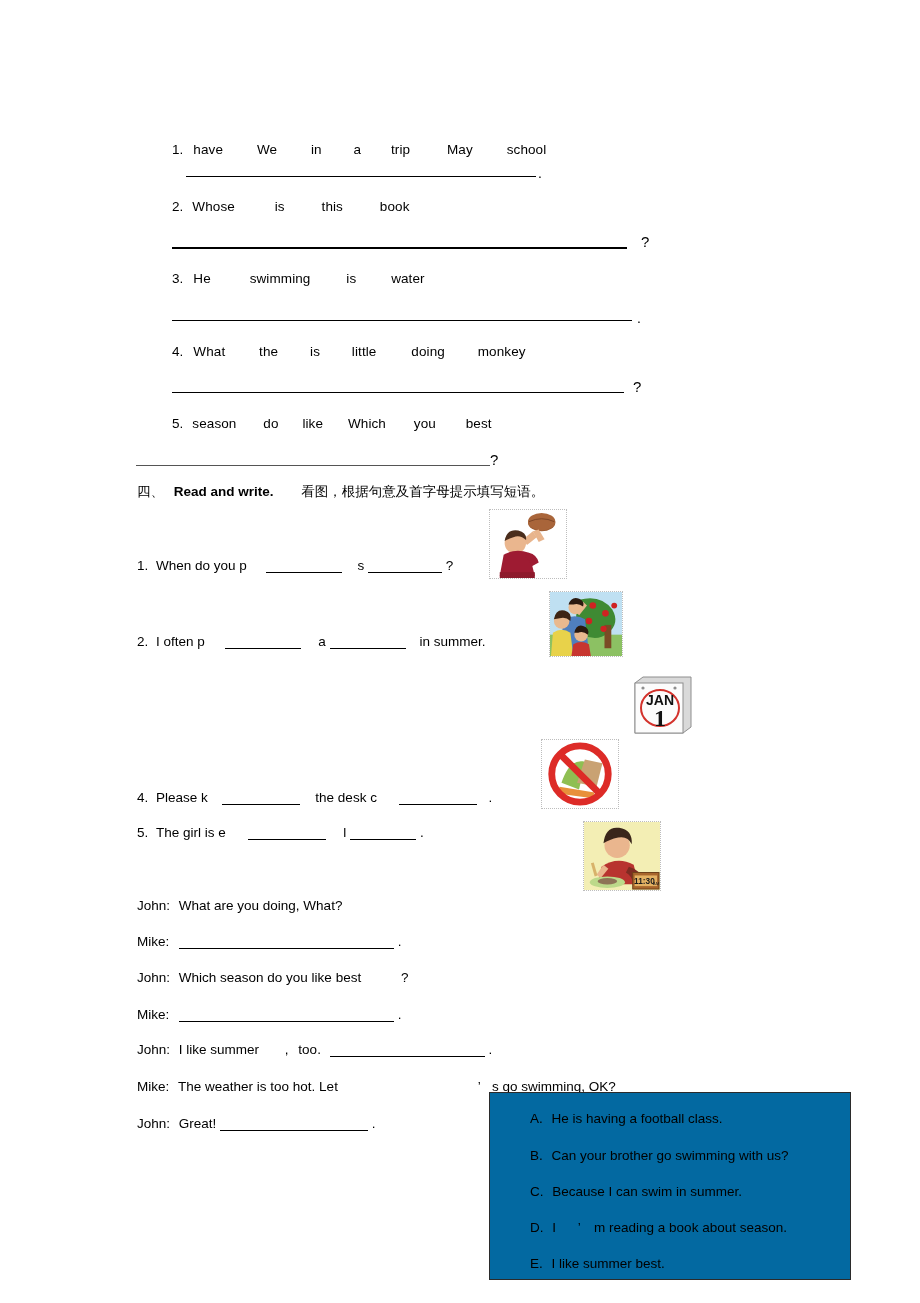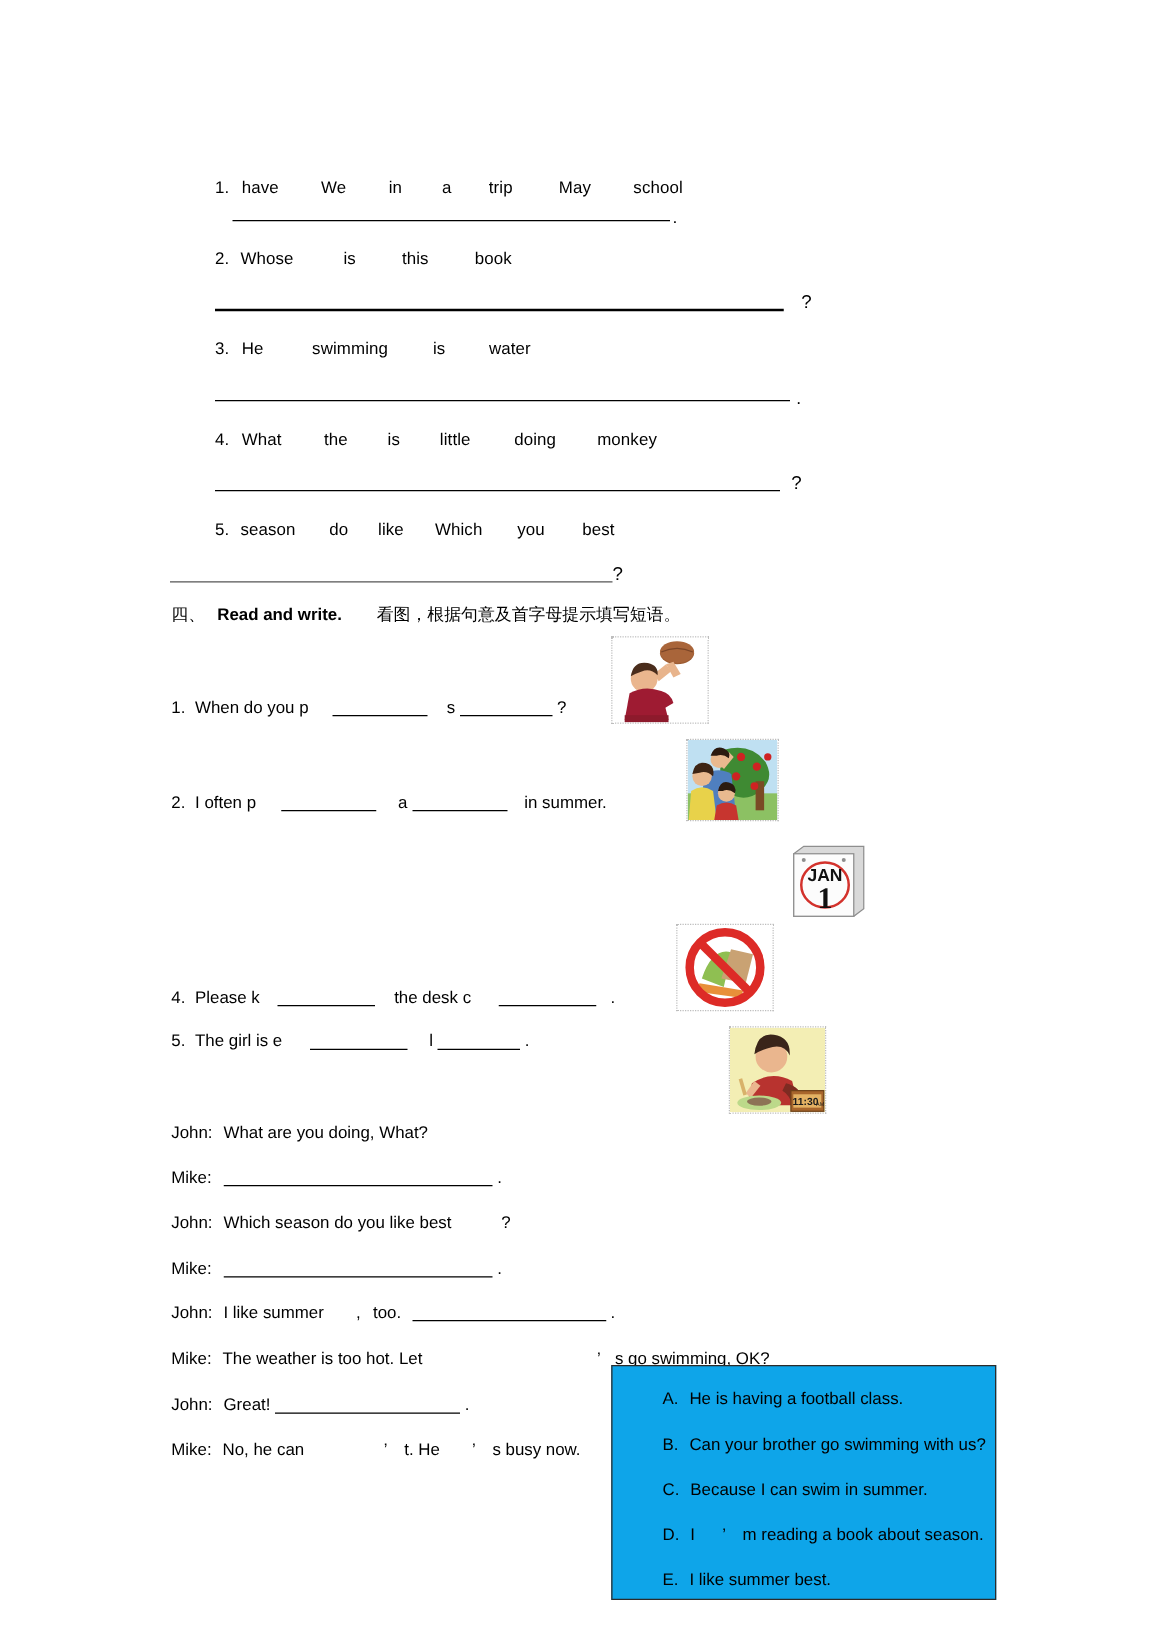--- a/index.html
+++ b/index.html
@@ -84,24 +84,24 @@
     border-bottom: 1.2px solid #000;
     height: 0.95em;
     vertical-align: bottom;
   }
 
   
   #options-box {
     position: absolute;
     left: 489px;
     top: 1092px;
-    width: 308px;
+    width: 362px;
     height: 188px;
     border: 1px solid #2b2b2b;
-    background: #0ea5e9;
+    background: #0369a1;
     box-sizing: border-box;
   }
   .opt {
     position: absolute;
     font-size: 13.5px;
     white-space: nowrap;
     left: 40px;
   }
 
   
@@ -358,28 +358,20 @@
     <span>.</span>
   </div>
 
   <div class="dlg-row" style="left:137px; top:1116px;">
     <span>John:</span>
     <span style="margin-left:5px;">Great!</span>
     <span class="dlg-blank" style="width:148px;"></span>
     <span>.</span>
   </div>
 
-  <div class="dlg-row" style="left:137px; top:1152px;">
-    <span>Mike:</span>
-    <span style="margin-left:5px;">No, he can</span>
-    <span style="margin-left:60px;">’</span>
-    <span style="margin-left:10px;">t. He</span>
-    <span style="margin-left:22px;">’</span>
-    <span style="margin-left:10px;">s busy now.</span>
-  </div>
 
   <div id="options-box">
     <div class="opt" style="top:18px;">
       <span>A.</span>
       <span style="margin-left:5px;">He is having a football class.</span>
     </div>
     <div class="opt" style="top:55px;">
       <span>B.</span>
       <span style="margin-left:5px;">Can your brother go swimming with us?</span>
     </div>

